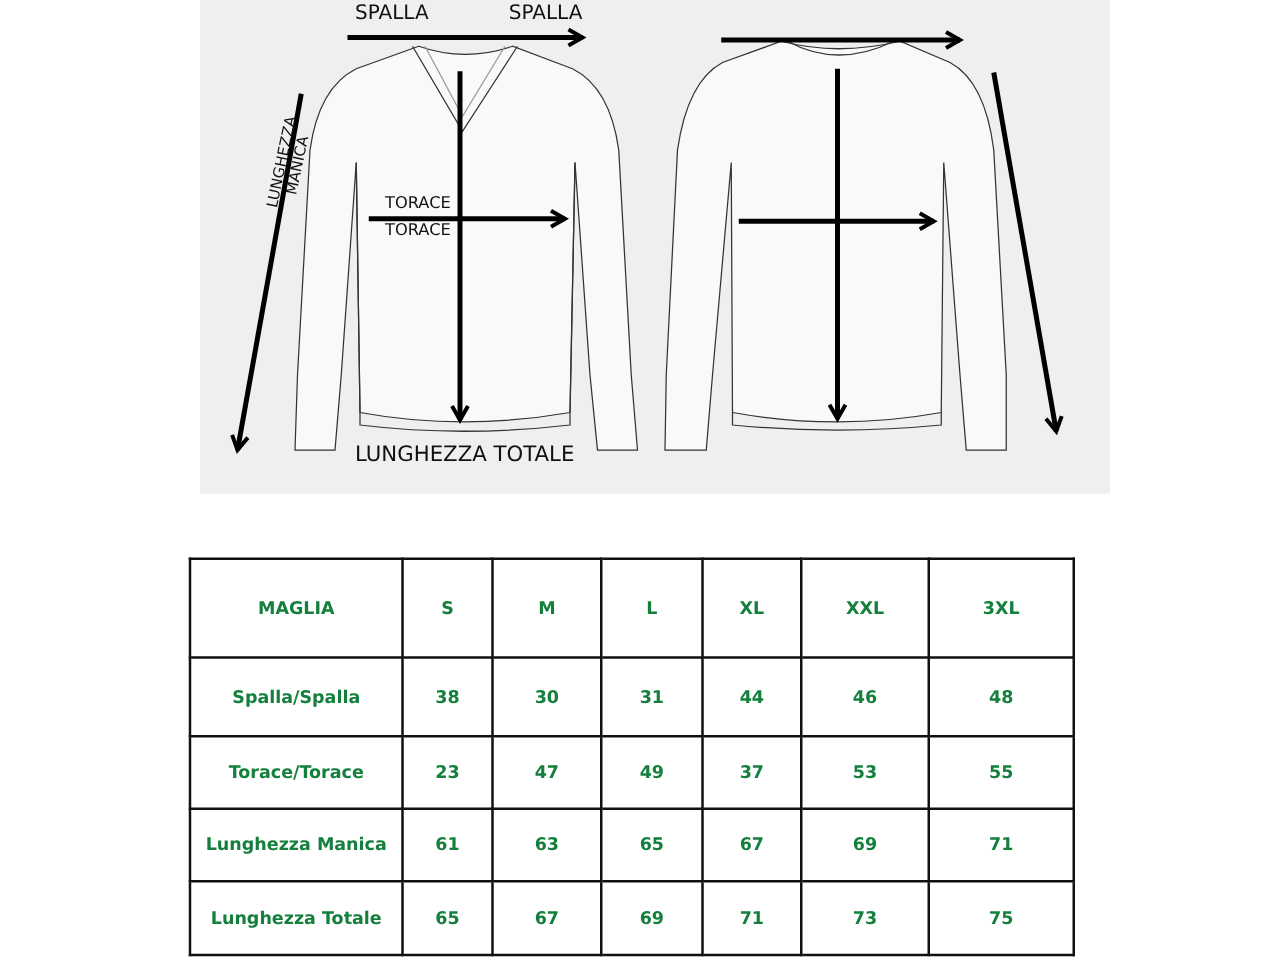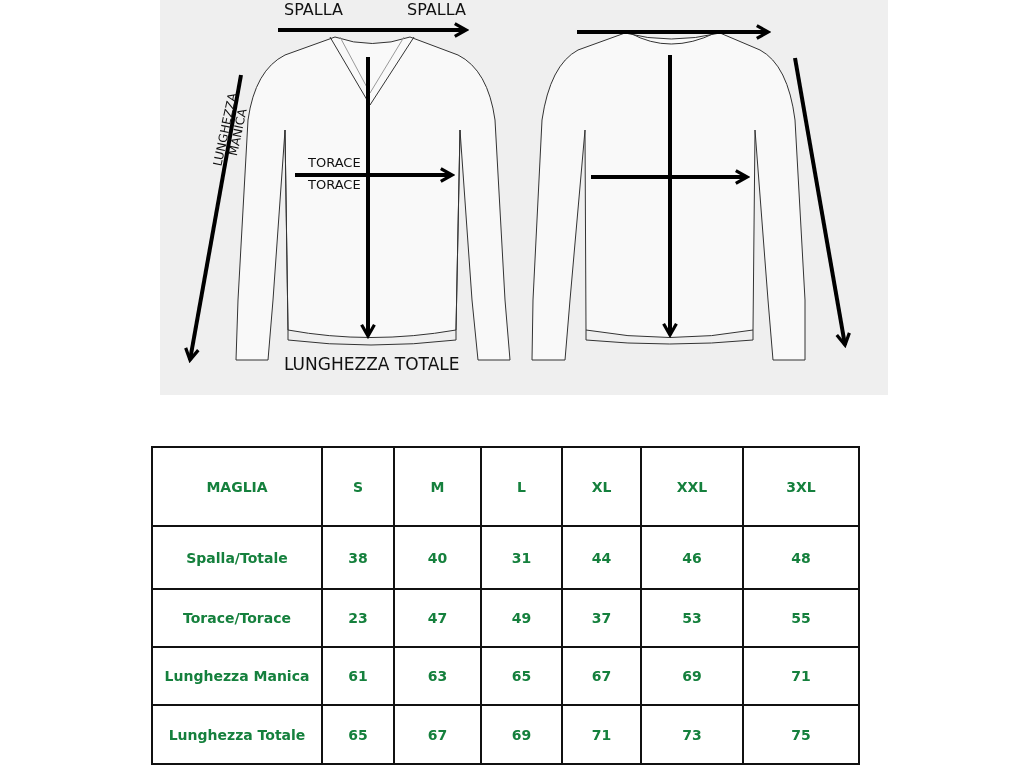--- a/index.html
+++ b/index.html
@@ -84,23 +84,23 @@
       <tr class="head">
     <td>MAGLIA</td>
     <td>S</td>
     <td>M</td>
     <td>L</td>
     <td>XL</td>
     <td>XXL</td>
     <td>3XL</td>
   </tr>
   <tr class="r1">
-    <td>Spalla/Totale</td>
+    <td>Spalla/Spalla</td>
     <td>38</td>
-    <td>40</td>
+    <td>30</td>
     <td>31</td>
     <td>44</td>
     <td>46</td>
     <td>48</td>
   </tr>
   <tr class="r2">
     <td>Torace/Torace</td>
     <td>23</td>
     <td>47</td>
     <td>49</td>

